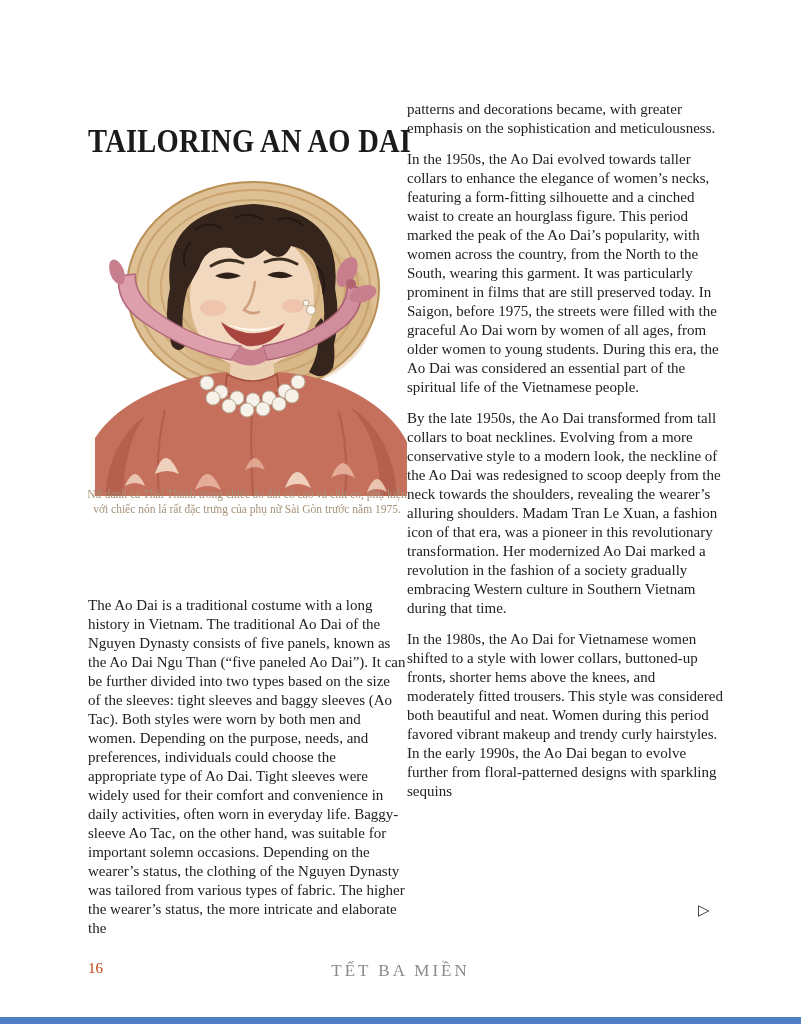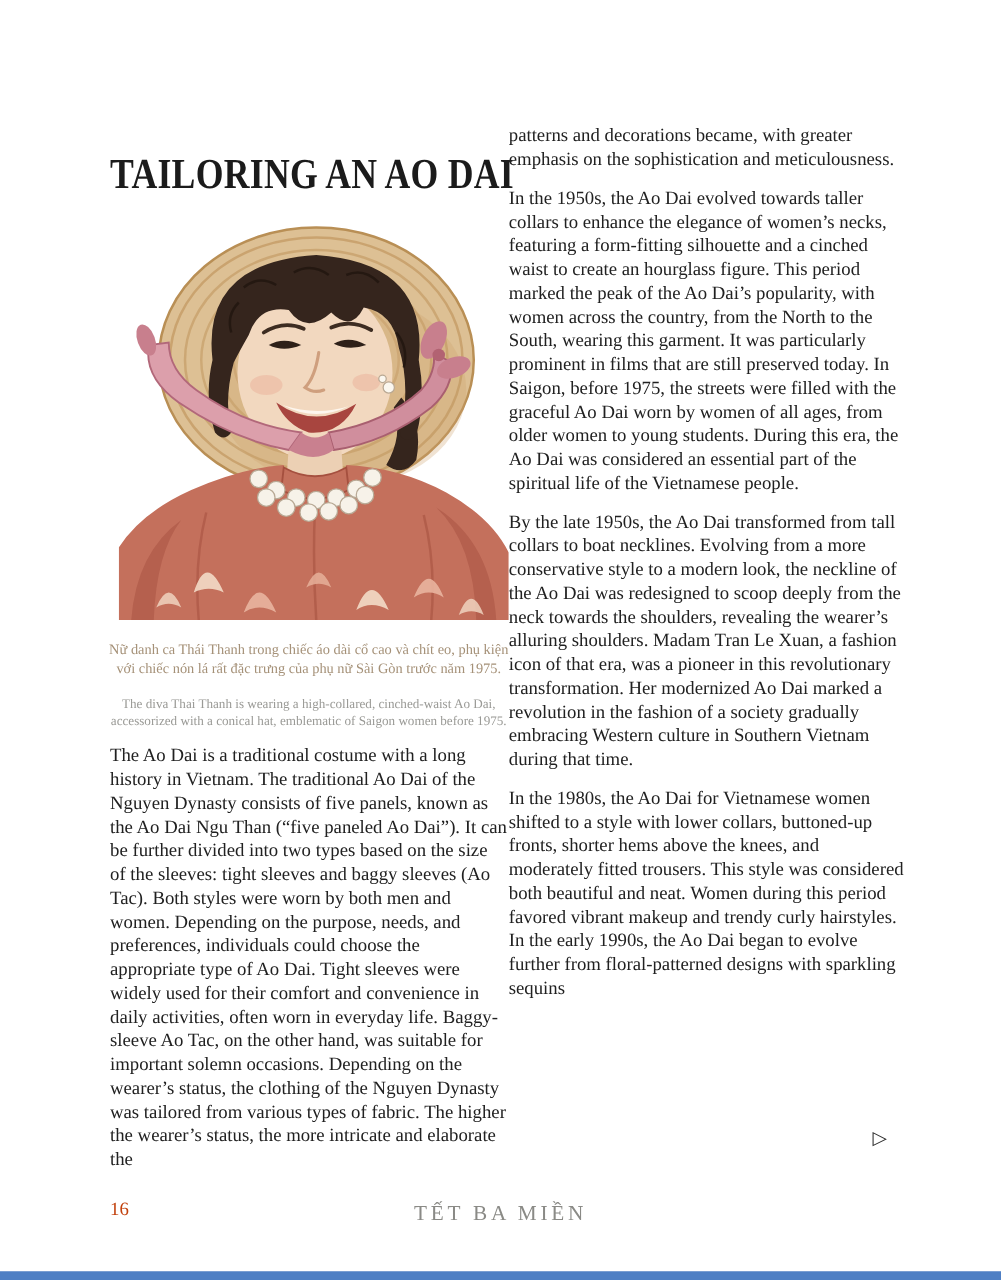--- a/index.html
+++ b/index.html
@@ -7,21 +7,21 @@
         font-family:"Liberation Serif", serif;color:#212121;}
   .page-title{position:absolute;left:88px;top:102px;font-size:28px;font-weight:bold;
         color:#1b1b1b;white-space:nowrap;letter-spacing:0.2px;
         transform:scale(1.02,1.22);transform-origin:left top;}
   .col{position:absolute;width:318px;font-size:15px;line-height:19px;text-align:left;}
   .col p{margin:0 0 12px 0;}
   .right-col{left:407px;top:100px;}
   .left-col{left:88px;top:596px;}
   .illustration{position:absolute;left:95px;top:170px;width:312px;height:326px;}
   .caption{position:absolute;left:80px;width:334px;text-align:center;}
-  .caption-vi{top:501px;font-size:11.5px;line-height:15px;color:#a59178;}
+  .caption-vi{top:475px;font-size:11.5px;line-height:15px;color:#a59178;}
   .caption-en{top:546px;font-size:10.5px;line-height:14px;color:#9a9a96;}
   .page-number{position:absolute;left:88px;top:960px;font-size:15px;color:#c2410c;}
   .footer-title{position:absolute;left:0;top:961px;width:100%;text-align:center;
         font-size:17px;letter-spacing:3px;color:#8a8a86;}
   .continuation{position:absolute;left:698px;top:901px;font-size:15px;color:#2a2a2a;}
   .bottom-bar{position:absolute;left:0;bottom:0;width:100%;height:7px;}
 </style>
 </head>
 <body>
 
@@ -115,21 +115,20 @@
           <circle cx="134" cy="236" r="7"></circle>
           <circle cx="152" cy="240" r="7"></circle>
         <circle cx="168" cy="239" r="7"></circle>
           <circle cx="184" cy="234" r="7"></circle>
           <circle cx="197" cy="226" r="7"></circle>
       </g>
     </svg>
   </div>
 
   <p class="caption caption-vi">Nữ danh ca Thái Thanh trong chiếc áo dài cổ cao và chít eo, phụ kiện với chiếc nón lá rất đặc trưng của phụ nữ Sài Gòn trước năm 1975.</p>
-  <p class="caption caption-en">The diva Thai Thanh is wearing a high-collared, cinched-waist Ao Dai, accessorized with a conical hat, emblematic of Saigon women before 1975.</p>
 
   <div class="col left-col">
     <p>The Ao Dai is a traditional costume with a long history in Vietnam. The traditional Ao Dai of the Nguyen Dynasty consists of five panels, known as the Ao Dai Ngu Than (“five paneled Ao Dai”). It can be further divided into two types based on the size of the sleeves: tight sleeves and baggy sleeves (Ao Tac). Both styles were worn by both men and women. Depending on the purpose, needs, and preferences, individuals could choose the appropriate type of Ao Dai. Tight sleeves were widely used for their comfort and convenience in daily activities, often worn in everyday life. Baggy-sleeve Ao Tac, on the other hand, was suitable for important solemn occasions. Depending on the wearer’s status, the clothing of the Nguyen Dynasty was tailored from various types of fabric. The higher the wearer’s status, the more intricate and elaborate the</p>
   </div>
 
   <div class="col right-col">
     <p>patterns and decorations became, with greater emphasis on the sophistication and meticulousness.</p>
     <p>In the 1950s, the Ao Dai evolved towards taller collars to enhance the elegance of women’s necks, featuring a form-fitting silhouette and a cinched waist to create an hourglass figure. This period marked the peak of the Ao Dai’s popularity, with women across the country, from the North to the South, wearing this garment. It was particularly prominent in films that are still preserved today. In Saigon, before 1975, the streets were filled with the graceful Ao Dai worn by women of all ages, from older women to young students. During this era, the Ao Dai was considered an essential part of the spiritual life of the Vietnamese people.</p>
     <p>By the late 1950s, the Ao Dai transformed from tall collars to boat necklines. Evolving from a more conservative style to a modern look, the neckline of the Ao Dai was redesigned to scoop deeply from the neck towards the shoulders, revealing the wearer’s alluring shoulders. Madam Tran Le Xuan, a fashion icon of that era, was a pioneer in this revolutionary transformation. Her modernized Ao Dai marked a revolution in the fashion of a society gradually embracing Western culture in Southern Vietnam during that time.</p>
     <p>In the 1980s, the Ao Dai for Vietnamese women shifted to a style with lower collars, buttoned-up fronts, shorter hems above the knees, and moderately fitted trousers. This style was considered both beautiful and neat. Women during this period favored vibrant makeup and trendy curly hairstyles. In the early 1990s, the Ao Dai began to evolve further from floral-patterned designs with sparkling sequins</p>

